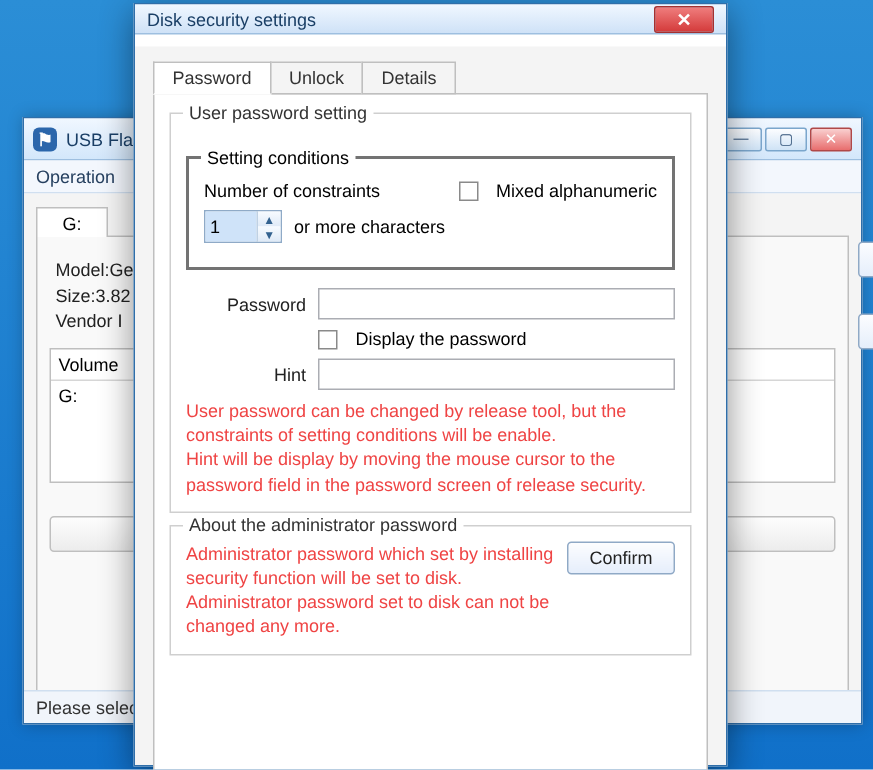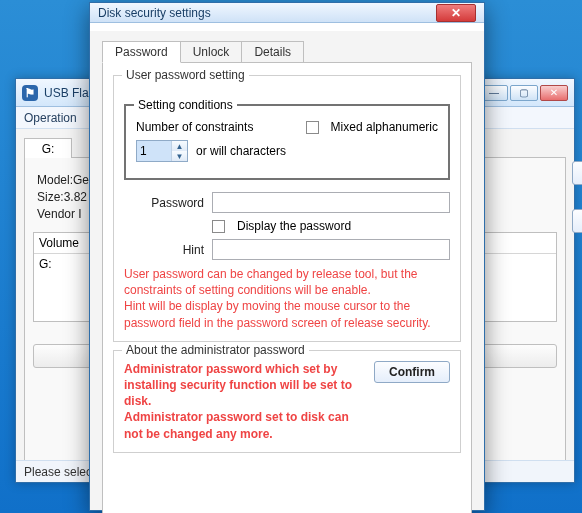--- a/index.html
+++ b/index.html
@@ -59,21 +59,21 @@
 .row .label { width:80px; text-align:right; color:#222; }
 .spin { width:52px; height:22px; display:flex; border:1px solid #8faac7; background:#fff; }
 .spin input { flex:1; min-width:0; border:none; outline:none; padding:0 3px; font-size:12px; background:#cfe3f9; }
 .spin .spinbtns { width:16px; border-left:1px solid #bfd1e4; display:flex; flex-direction:column; }
 .spin .sb { flex:1; background:linear-gradient(#f7fbff,#dfeaf7); display:flex;align-items:center;justify-content:center; font-size:8px; color:#33628f; }
 .chk { width:13px; height:13px; border:1px solid #8a8a8a; background:#fff; display:inline-block; vertical-align:middle; margin-right:4px; }
 .txt { border:1px solid #abadb3; background:#fff; height:21px; padding:1px; }
 .note { font-size:12px; color:#ef4444; line-height:1.35; margin-top:6px; }
 .btn { height:22px; padding:0 14px; background:linear-gradient(#fcfdff,#e5eefb); border:1px solid #8fa9c6; border-radius:3px; display:inline-flex;align-items:center;justify-content:center; color:#222; white-space:nowrap; }
 .btn.primary { box-shadow:0 0 0 2px rgba(51,153,255,0.35); }
-.about-row { display:flex; gap:8px;font-weight:bold; }
+.about-row { display:flex; gap:8px; }
 .about-row .atxt { flex:1; }
 .dlg-actions { display:flex; justify-content:flex-end; gap:8px; margin-top:10px; }
 </style>
 </head>
 <body>
 
 <div class="back-window">
   <div class="back-tb">
     <span class="ico">⚑</span>
     <span class="title">USB Flash S</span>
@@ -136,21 +136,21 @@
             <span>Mixed alphanumeric</span>
           </div>
           <div class="row">
             <div class="spin">
               <input value="1" style="">
               <div class="spinbtns">
                 <div class="sb">▲</div>
                 <div class="sb">▼</div>
               </div>
             </div>
-            <span>or will characters</span>
+            <span>or more characters</span>
           </div>
         </div>
 
         <div class="row" style="margin-top:12px">
           <span class="label">Password</span>
           <input class="txt" style="flex: 1 1 0%;" type="password">
         </div>
         <div class="row">
           <span class="label"></span>
           <span class="chk"></span>

